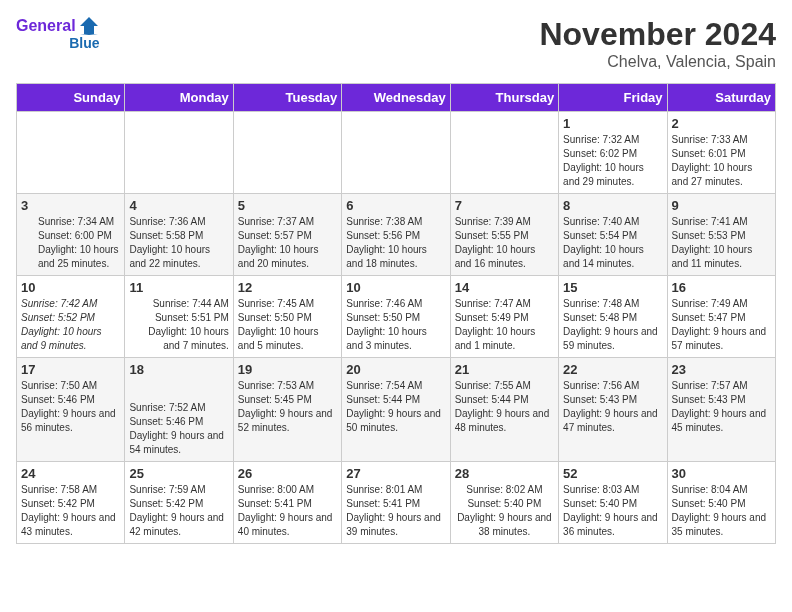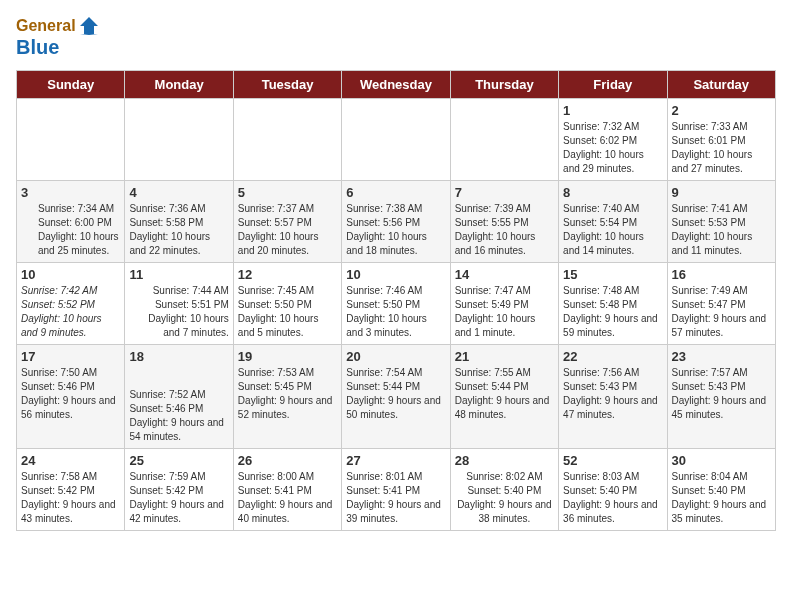--- a/index.html
+++ b/index.html
@@ -32,26 +32,26 @@
     .location-title {
       font-size: 16px;
       color: #555;
     }
     table {
       width: 100%;
       border-collapse: collapse;
       table-layout: fixed;
     }
     thead tr th {
-      background-color: #7f1d1d;
+      background-color: #6d28d9;
       color: #fff;
       font-size: 13px;
       font-weight: bold;
       padding: 6px 4px;
-      text-align: center;
+      text-align: right;
       border: 1px solid #ccc;
     }
     tbody tr td {
       vertical-align: top;
       border: 1px solid #ccc;
       padding: 4px;
       font-size: 10.5px;
       color: #333;
       height: 80px;
       background: #fff;
@@ -74,29 +74,31 @@
       background: #fff !important;
     }
   </style>
 </head>
 <body>
 
 <div class="header">
   <div class="logo">
   <div style="display:flex;flex-direction:column;line-height:1.1;">
     <div style="display:flex;align-items:center;gap:2px;">
-      <span style="font-size:16px;font-weight:bold;color:#a16207;">General</span>
+      <span style="font-size:16px;font-weight:bold;color:#6d28d9;">General</span>
       <svg width="22" height="20" viewBox="0 0 22 20">
         <path d="M11 1 L20 10 L16 10 L16 18 L20 18 L11 19 L2 18 L6 18 L6 10 L2 10 Z" fill="#1a6ab0"></path>
       </svg>
     </div>
-    <span style="font-size:20px;font-weight:bold;color:#1a6ab0;">Blue</span>
+    <span style="font-size:14px;font-weight:bold;color:#1a6ab0;text-align:right;">Blue</span>
   </div>
 </div>
   <div class="title-block">
+    <div class="month-title">November 2024</div>
+    <div class="location-title">Chelva, Valencia, Spain</div>
   </div>
 </div>
 
 <table>
   <thead>
     <tr>
     <th>Sunday</th>
         <th>Monday</th>
         <th>Tuesday</th>
         <th>Wednesday</th>

